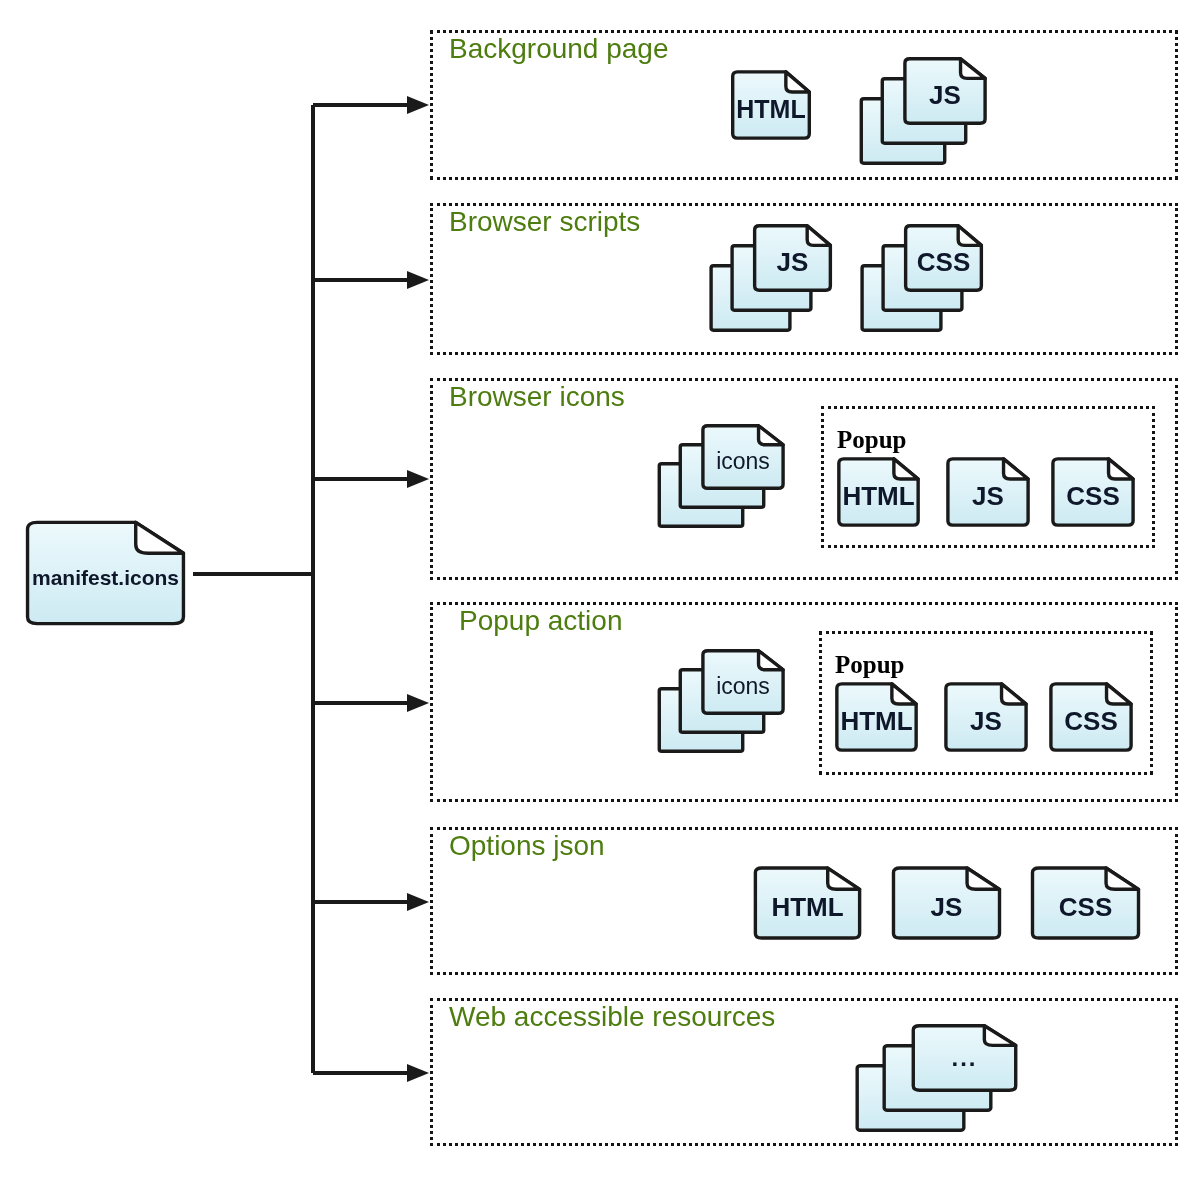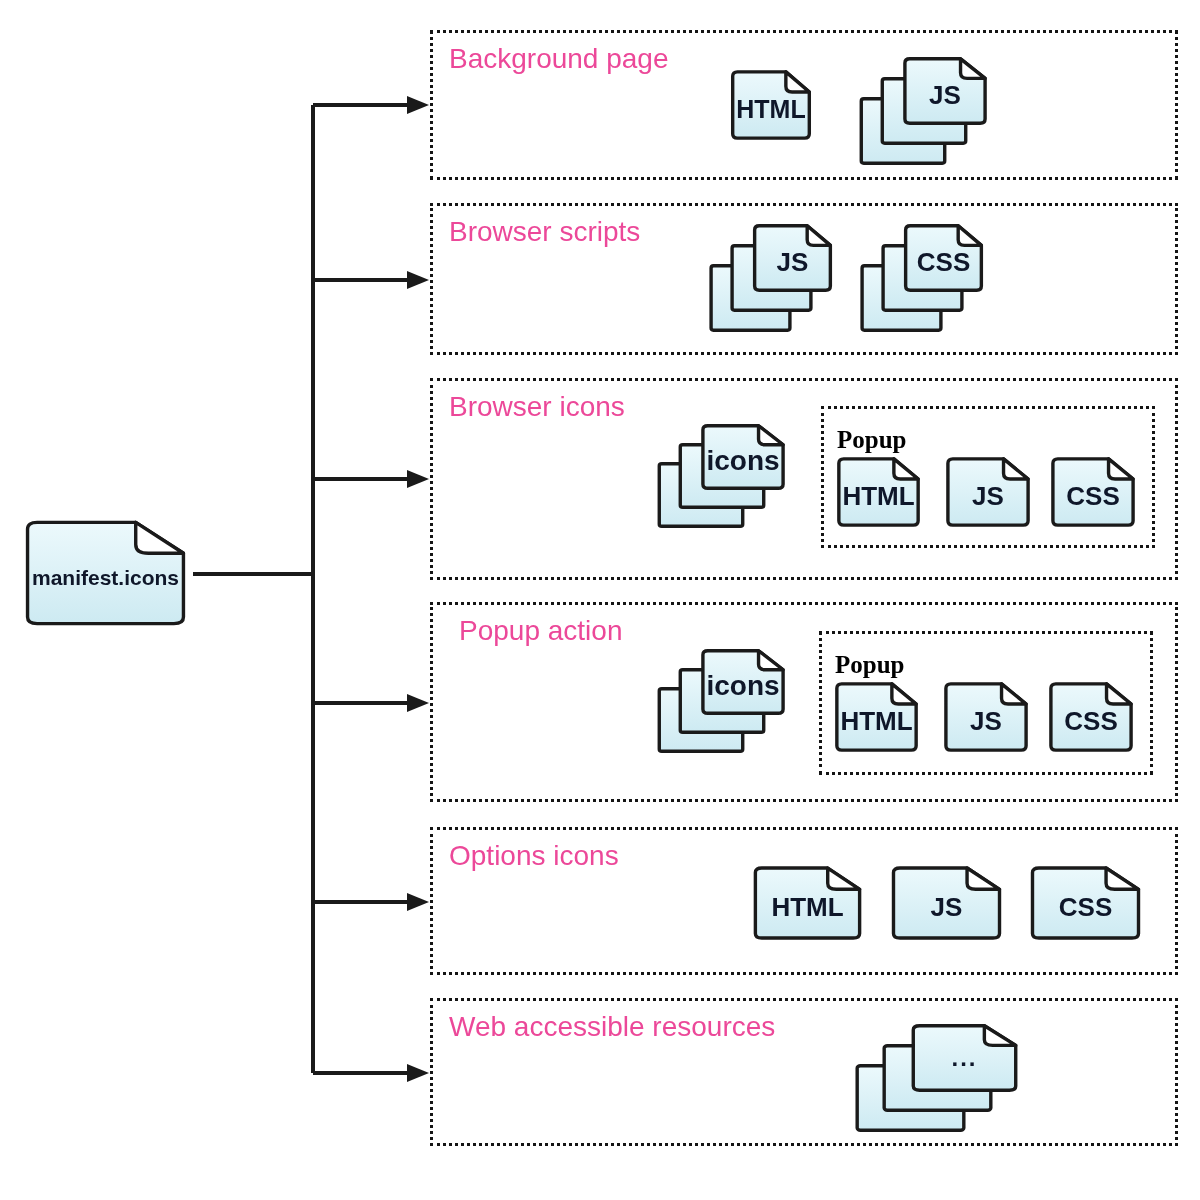--- a/index.html
+++ b/index.html
@@ -14,39 +14,39 @@
 
   
   .filedoc { position:absolute; z-index:2; }
   .filedoc svg { position:absolute; inset:0; width:100%; height:100%; overflow:visible; }
   .doc-label {
     position:absolute; inset:0; display:flex; align-items:center; justify-content:center;
     padding-top:8px; font:700 26px "Liberation Sans", sans-serif; color:#0f172a;
     white-space:nowrap; pointer-events:none;
   }
   .doc-label.small  { font-size:25px; }
-  .doc-label.icons  { font-weight:700; font-size:28px; }
+  .doc-label.icons  { font-weight:400; font-size:23px; }
   .doc-label.dots   { font-size:24px; letter-spacing:2px; padding-top:0; }
   .doc-label.manifest { font-size:21px; padding-top:10px; }
 
   .stack3 { position:absolute; z-index:2; }
   .stack3 > .sheet { position:absolute; width:var(--w); height:var(--h); overflow:visible; }
   .stack3 > .sheet.s1 { left:0;                 top:calc(var(--oy) * 2); }
   .stack3 > .sheet.s2 { left:var(--ox);         top:var(--oy); }
   .stack3 > .topdoc   { left:calc(var(--ox)*2); top:0; width:var(--w); height:var(--h); }
 
   
   .section {
     position:absolute; left:430px; width:748px;
     border:3px dotted #141414; box-sizing:border-box; z-index:1;
     background:transparent;
   }
   .section-title {
-    position:absolute; left:16px; top:10px;
-    font:400 28px "Liberation Sans", sans-serif; color:#ec4899; white-space:nowrap;
+    position:absolute; left:16px; top:0;
+    font:400 28px "Liberation Sans", sans-serif; color:#4d7c0f; white-space:nowrap;
   }
   .popup-box {
     position:absolute; border:3px dotted #141414; box-sizing:border-box;
   }
   .popup-title {
     position:absolute; left:13px; top:5px;
     font:700 25px "Liberation Serif", serif; color:#000;margin-top:12px;
   }
 </style>
 </head>
@@ -226,21 +226,21 @@
       <div class="filedoc" style="left:224px; top:47px; width:90px; height:72px;">
         <svg viewBox="0 0 110 100" preserveAspectRatio="none">
             <use href="#doc-shape"></use>
           </svg>
         <span class="doc-label">CSS</span>
       </div>
     </div>
   </div>
 
   <div class="section" style="top:827px; height:148px;">
-    <div class="section-title">Options icons</div>
+    <div class="section-title">Options json</div>
     <div class="filedoc" style="left:316px; top:35px; width:117px; height:76px;">
       <svg viewBox="0 0 110 100" preserveAspectRatio="none">
           <use href="#doc-shape"></use>
         </svg>
       <span class="doc-label">HTML</span>
     </div>
     <div class="filedoc" style="left:454px; top:35px; width:119px; height:76px;">
       <svg viewBox="0 0 110 100" preserveAspectRatio="none">
           <use href="#doc-shape"></use>
         </svg>

